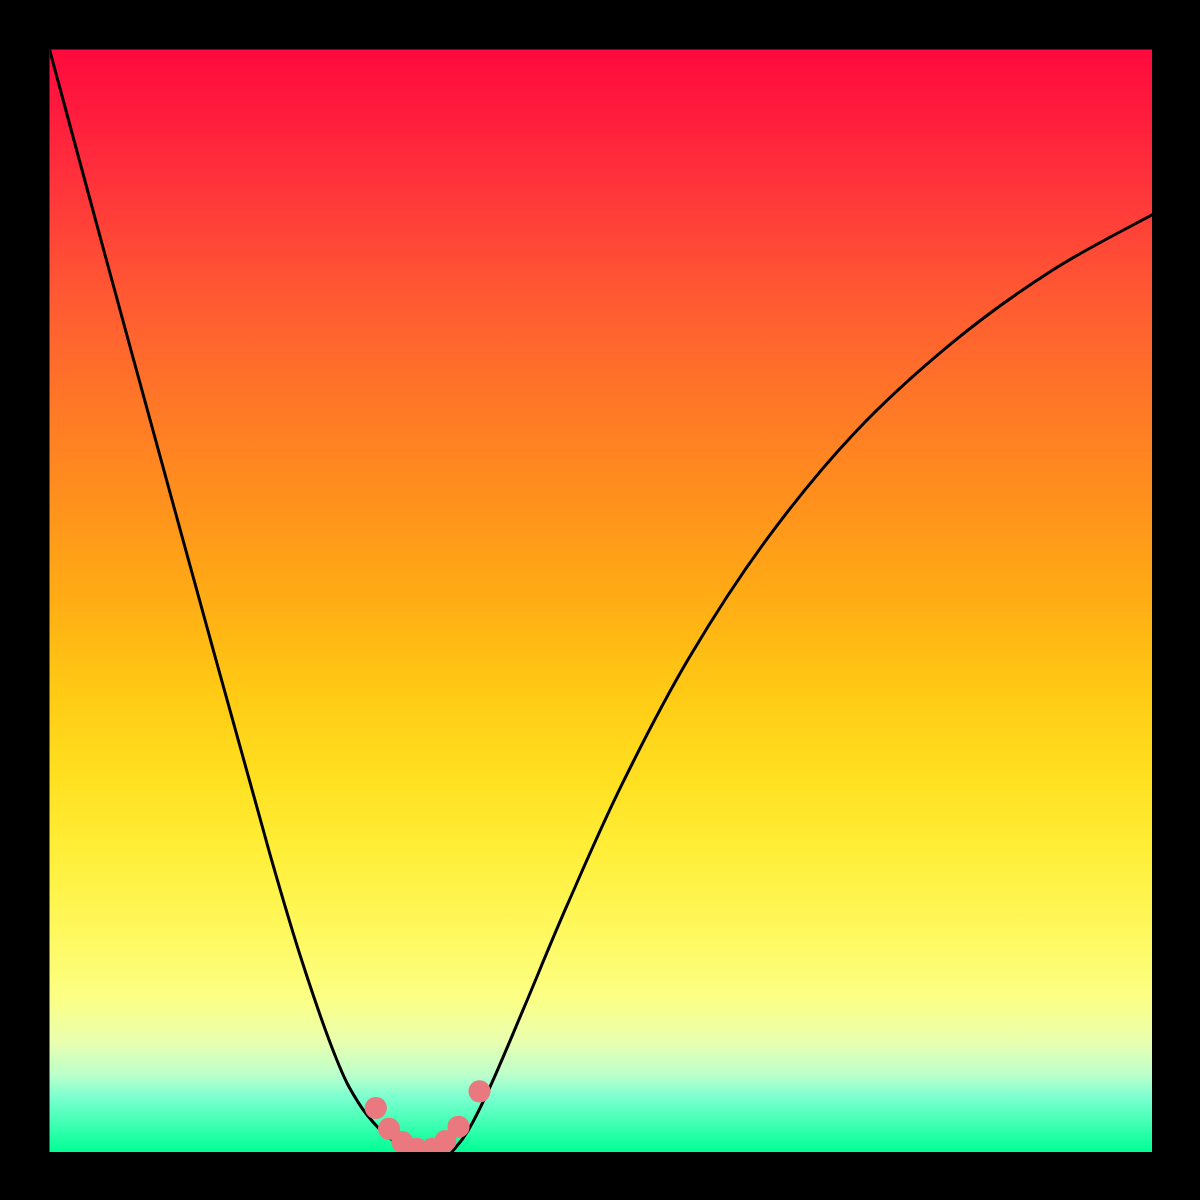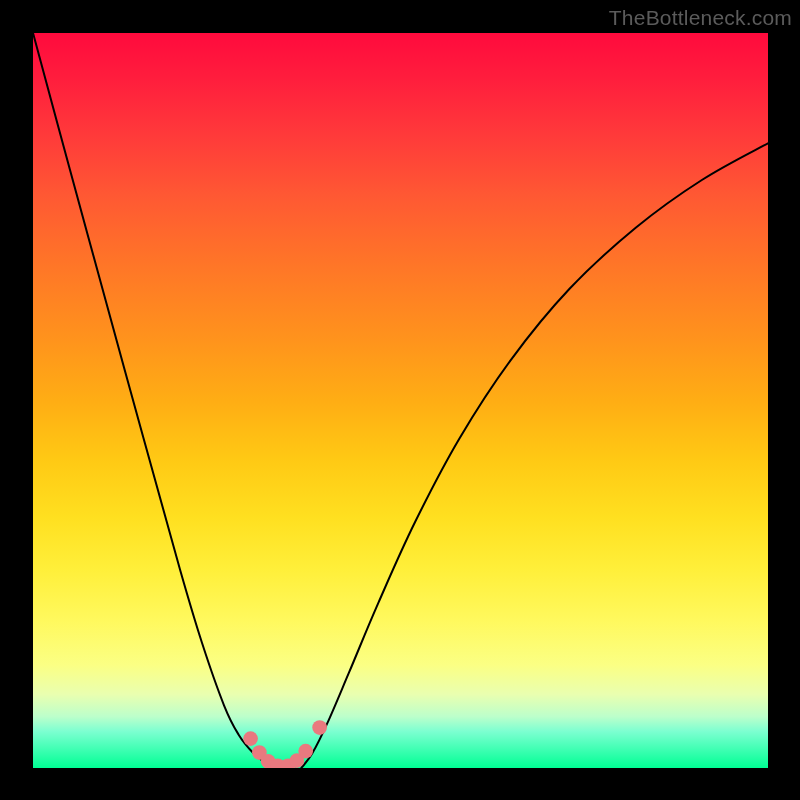--- a/index.html
+++ b/index.html
@@ -66,14 +66,13 @@
           <circle cx="226.38" cy="719.56" r="7.35" fill="#e9797f"></circle>
           <circle cx="235.20" cy="728.38" r="7.35" fill="#e9797f"></circle>
           <circle cx="244.76" cy="732.79" r="7.35" fill="#e9797f"></circle>
           <circle cx="255.04" cy="732.79" r="7.35" fill="#e9797f"></circle>
           <circle cx="263.87" cy="727.65" r="7.35" fill="#e9797f"></circle>
           <circle cx="272.69" cy="718.10" r="7.35" fill="#e9797f"></circle>
           <circle cx="286.65" cy="694.57" r="7.35" fill="#e9797f"></circle>
         </g>
     </svg>
   </div>
-  <div class="watermark">TheBottleneck.com</div>
 </div>
 
 </body></html>

